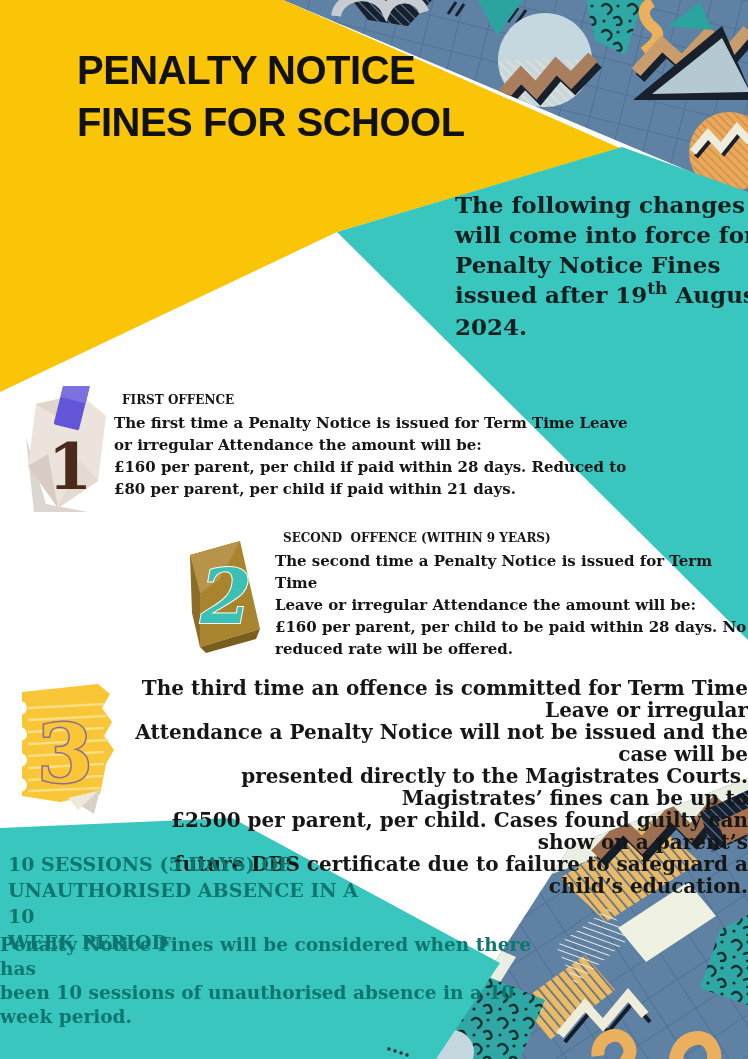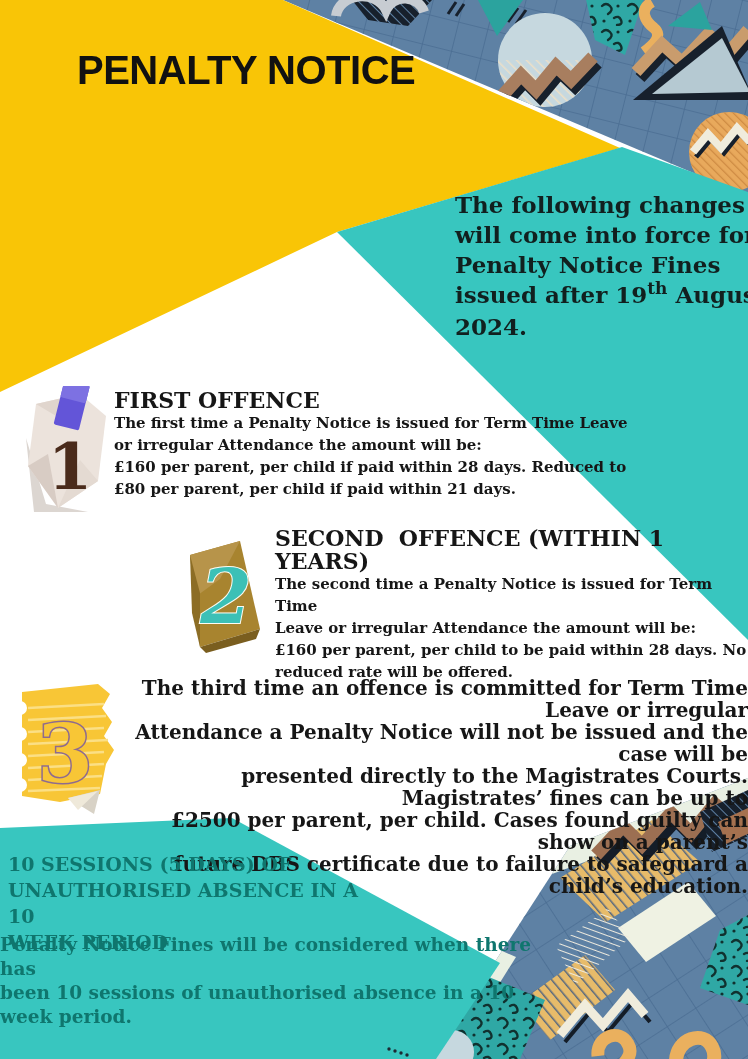--- a/index.html
+++ b/index.html
@@ -6,22 +6,22 @@
   .poster{position:relative;width:748px;height:1059px;background:#ffffff;overflow:hidden;
           font-family:"Liberation Sans",sans-serif;}
   .bg{position:absolute;left:0;top:0;width:748px;height:1059px;}
   .txt{position:absolute;color:#0f766e;}
   .title{left:34px;top:44px;width:430px;font-family:"Liberation Sans",sans-serif;
          font-weight:800;font-size:40px;line-height:52px;letter-spacing:-0.5px;color:#111;margin-left:43px;}
   .intro{left:455px;top:190px;width:312px;font-family:"DejaVu Serif",serif;font-weight:bold;
          font-size:23px;line-height:30px;white-space:pre-line;color:#11201f;}
   .sup{position:relative;top:-9px;font-size:17px;}
   .off{position:absolute;color:#161616;}
-  .off-heading{font-family:"DejaVu Serif",serif;font-weight:bold;font-size:22px;line-height:23px;
-               white-space:pre-wrap;}
+  .off-heading{font-family:"DejaVu Serif",serif;font-weight:bold;font-size:12px;line-height:23px;
+               white-space:pre-wrap;margin-left:8px;}
   .off-body{font-family:"DejaVu Serif",serif;font-weight:bold;font-size:15px;line-height:22px;
             white-space:pre-line;}
   #off1{left:114px;top:389px;width:560px;}
   #off2{left:275px;top:527px;width:473px;}
   #off3{left:121px;top:677px;width:627px;}
   #off3 .off-body{font-size:20px;text-align:right;}
   .footer-heading{left:8px;top:851px;width:368px;font-family:"DejaVu Serif",serif;font-weight:bold;
                   font-size:19px;line-height:26px;white-space:pre-line;}
   .footer-body{left:0;top:933px;width:560px;font-family:"DejaVu Serif",serif;font-weight:bold;
                font-size:18.5px;line-height:24px;white-space:pre-line;}
@@ -133,20 +133,21 @@
     <g fill="#1c2a33">
       <circle cx="389" cy="1049" r="1.7"></circle>
         <circle cx="395" cy="1051" r="1.7"></circle>
       <circle cx="401" cy="1053" r="1.7"></circle>
         <circle cx="407" cy="1055" r="1.7"></circle>
     </g>
   </svg>
 
   <div class="txt title">
     <div>PENALTY NOTICE</div>
+    <div>FINES FOR SCHOOL</div>
   </div>
 
   <div class="txt intro"><span>The following changes
 will come into force for
 Penalty Notice Fines
 issued after 19</span><span class="sup">th</span><span> August
 2024.</span></div>
 
   <svg class="icon" style="left:18px;top:386px" width="95" height="130" viewBox="0 0 95 130">
     <polygon points="8,52 28,118 70,126 16,126" fill="#dcd6d1"></polygon>
@@ -171,21 +172,21 @@
 
   <svg class="icon" style="left:178px;top:533px" width="92" height="122" viewBox="0 0 92 122">
     <polygon points="12,22 62,8 82,96 22,114" fill="#a8842f"></polygon>
     <polygon points="12,22 62,8 42,46 20,62" fill="#b7944a"></polygon>
     <polygon points="22,114 82,96 78,106 28,120" fill="#7a5e1f"></polygon>
     <polygon points="12,22 22,60 22,114 14,80" fill="#8c6d25"></polygon>
     <text x="48" y="90" text-anchor="middle" font-family="DejaVu Serif, serif" font-weight="bold" font-style="italic" font-size="74" fill="#3cc0b6" stroke="#fdfdf5" stroke-width="2" paint-order="stroke">2</text>
   </svg>
 
   <div class="off" id="off2">
-    <div class="off-heading">SECOND  OFFENCE (WITHIN 1 YEARS)</div>
+    <div class="off-heading">SECOND  OFFENCE (WITHIN 9 YEARS)</div>
     <div class="off-body">The second time a Penalty Notice is issued for Term Time
 Leave or irregular Attendance the amount will be:
 £160 per parent, per child to be paid within 28 days. No
 reduced rate will be offered.</div>
   </div>
 
   <svg class="icon" style="left:8px;top:678px" width="112" height="140" viewBox="0 0 112 140">
     <polygon points="14,14 90,6 102,16 94,30 104,44 96,58 106,72 98,86 92,116 52,124 14,118" fill="#f8c636"></polygon>
     <g stroke="#fbdf85" stroke-width="2.5">
       <line x1="20" y1="30" x2="96" y2="26"></line>

